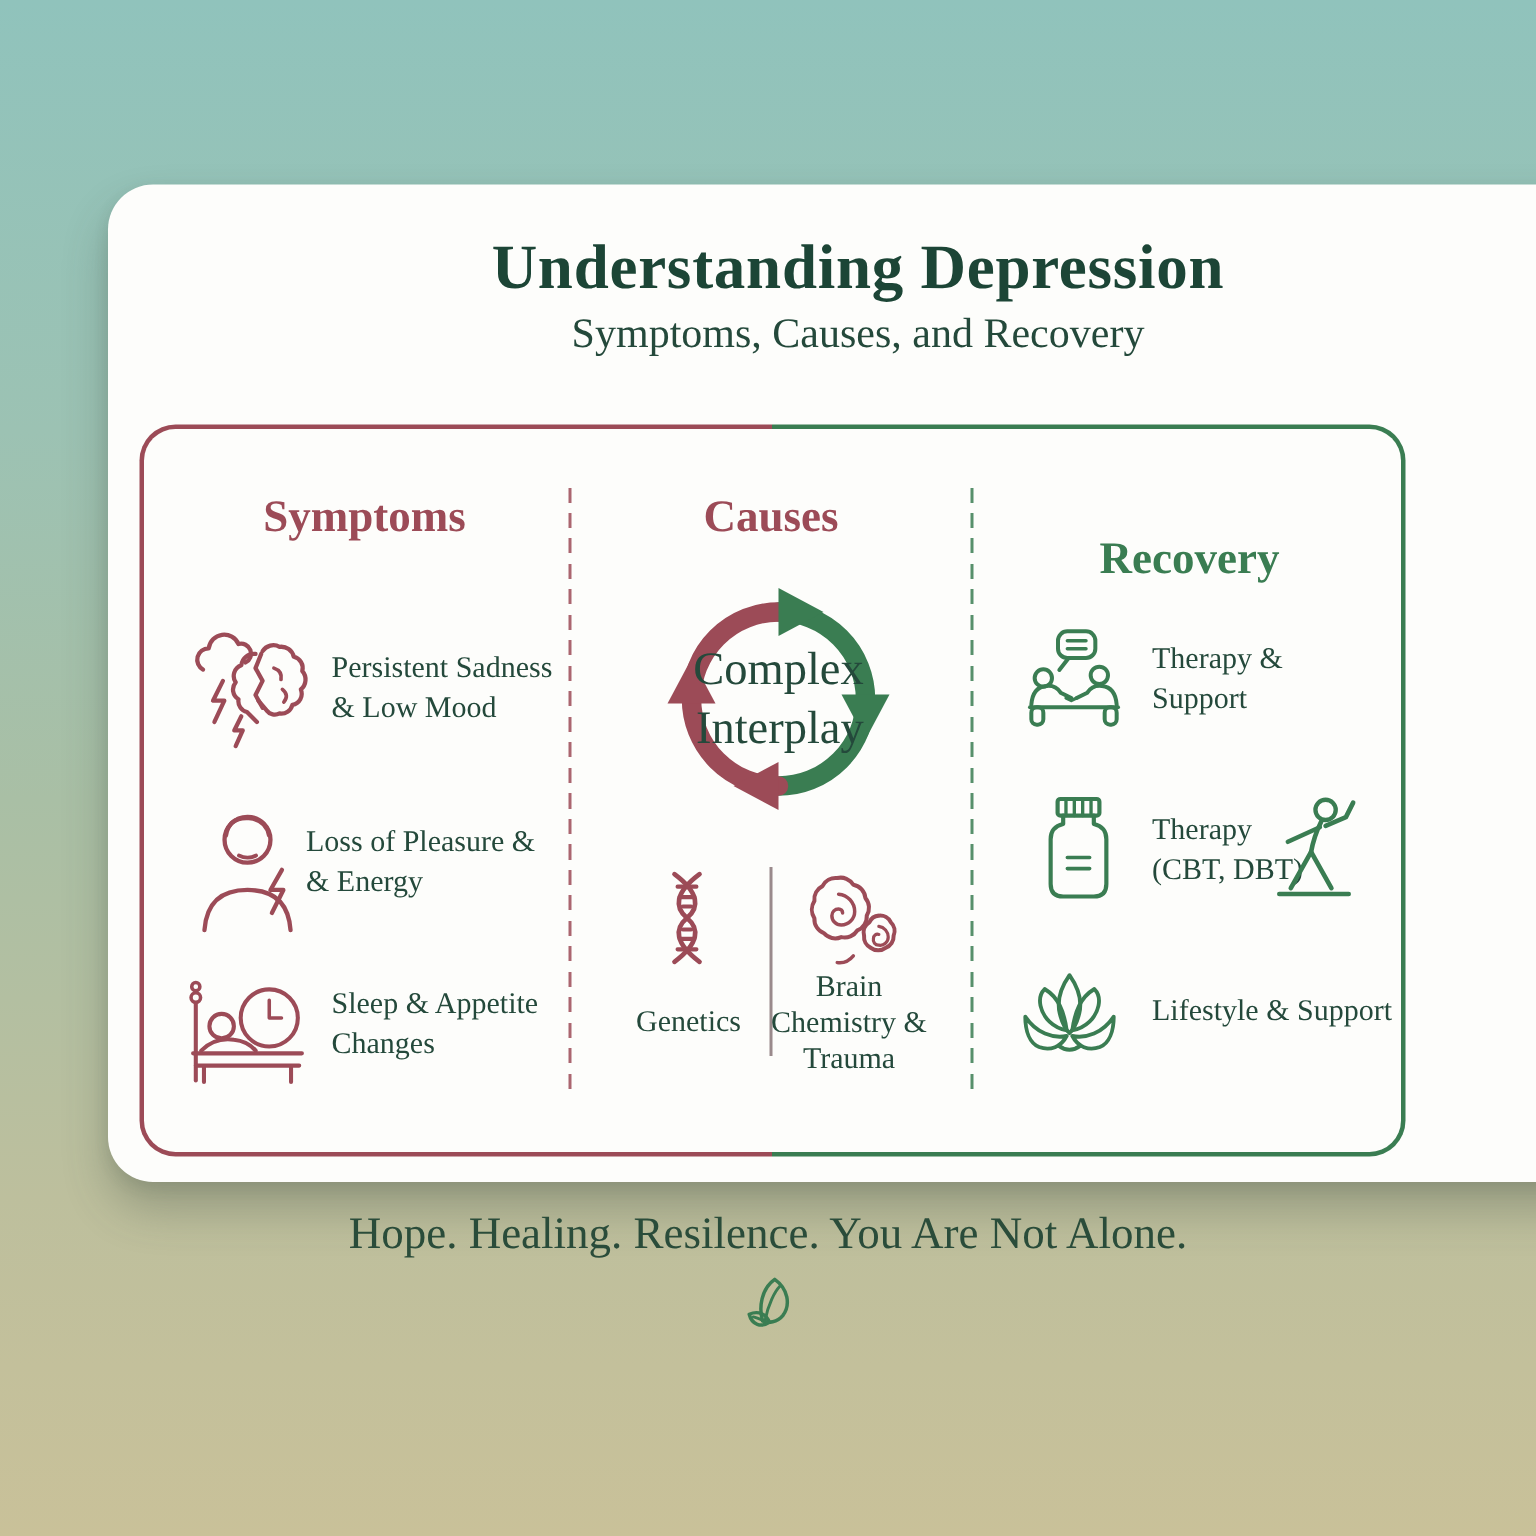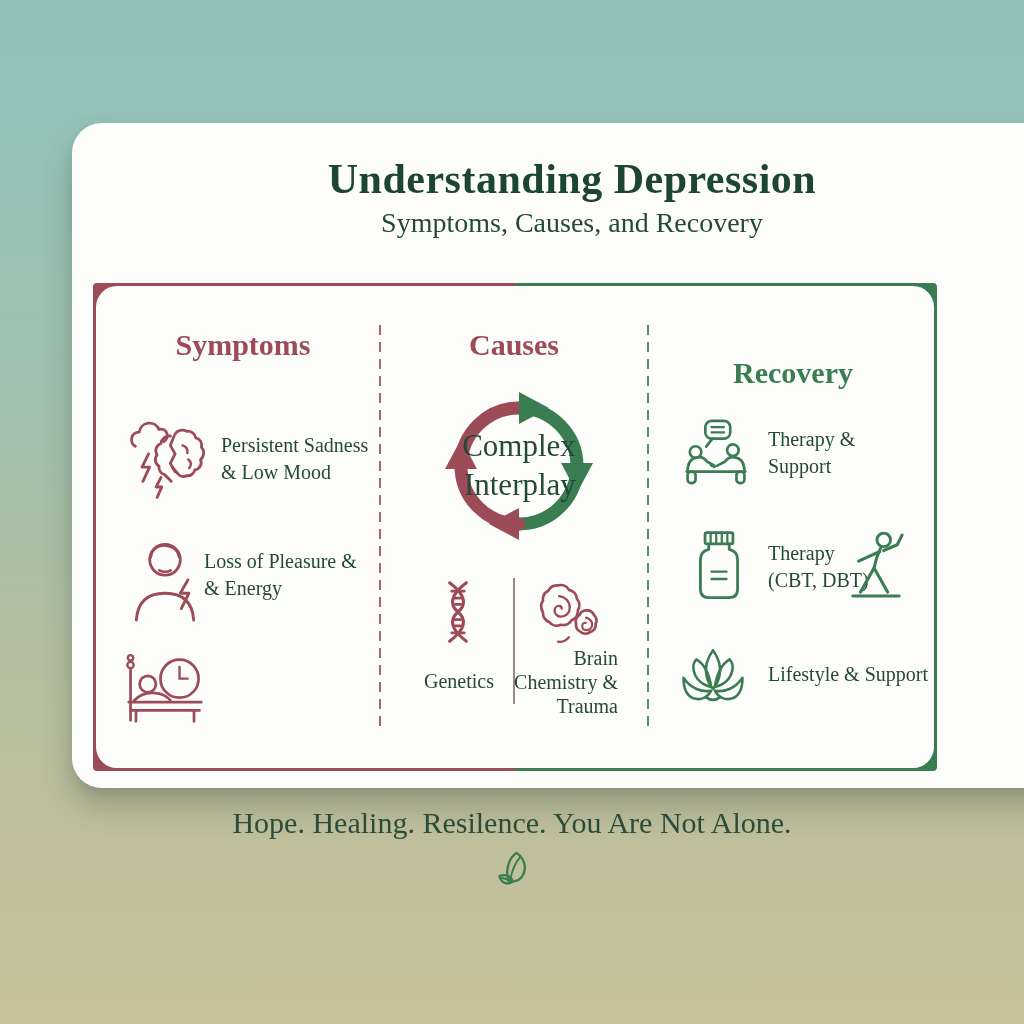--- a/index.html
+++ b/index.html
@@ -19,21 +19,21 @@
   }
   .title{
     position:absolute;top:32px;left:0;width:100%;text-align:center;
     font-size:42px;font-weight:700;color:var(--title-green);letter-spacing:.5px;
   }
   .subtitle{
     position:absolute;top:84px;left:0;width:100%;text-align:center;
     font-size:28px;color:var(--text-green);
   }
   .panel{
-    position:absolute;left:21px;top:160px;width:844px;height:488px;border-radius:4px;
+    position:absolute;left:21px;top:160px;width:844px;height:488px;border-radius:24px;
     background:linear-gradient(90deg, var(--maroon) 0 50%, var(--green) 50% 100%);
   }
   .panel-inner{position:absolute;inset:3px;background:var(--card-bg);border-radius:21px;}
   .col-header{
     position:absolute;top:42px;transform:translateX(-50%);
     font-size:30px;font-weight:700;white-space:nowrap;
   }
   .hdr-symptoms{left:147px;color:var(--maroon);}
   .hdr-causes{left:418px;color:var(--maroon);}
   .hdr-recovery{left:697px;color:var(--green);margin-top:28px;}
@@ -105,20 +105,22 @@
       <svg class="abs" style="left:25px;top:360px;" width="88" height="78" viewBox="0 0 96 86">
         <circle class="st-m" stroke-width="2.6" cx="10" cy="13" r="3"></circle>
         <circle class="st-m" stroke-width="2.6" cx="10" cy="21" r="3.5"></circle>
         <path class="st-m" stroke-width="3" d="M10 25 v57"></path>
         <circle class="st-m" stroke-width="3" cx="64" cy="36" r="21"></circle>
         <path class="st-m" stroke-width="2.6" d="M64 36 v-13 M64 36 h9"></path>
         <circle class="st-m" stroke-width="3" cx="29" cy="42" r="9"></circle>
         <path class="st-m" stroke-width="3" d="M14 60 q10-10 24-8 q10 1 16 8"></path>
         <path class="st-m" stroke-width="3" d="M8 62 h80 M10 71 h76 M16 71 v12 M80 71 v12"></path>
       </svg>
+      <div class="item-label abs" style="left:125px;top:370px;">Sleep &amp; Appetite
+Changes</div>
 
       <svg class="abs" style="left:340px;top:97px;" width="166" height="166" viewBox="0 0 166 166">
         <path class="st-g" stroke-width="13" d="M83 25 A58 58 0 0 1 83 141"></path>
         <path class="st-m" stroke-width="13" d="M83 141 A58 58 0 0 1 83 25"></path>
         <polygon class="fl-g" points="83,9 83,41 113,25"></polygon>
         <polygon class="fl-g" points="125,80 157,80 141,110"></polygon>
         <polygon class="fl-m" points="83,125 83,157 53,141"></polygon>
         <polygon class="fl-m" points="9,86 41,86 25,56"></polygon>
       </svg>
       <div class="cycle-text">Complex
@@ -133,21 +135,21 @@
 
       <div class="mid-divider"></div>
 
       <svg class="abs" style="left:433px;top:294px;" width="78" height="68" viewBox="0 0 86 76">
         <path class="st-m" stroke-width="3" d="M32 6 a11 11 0 0 1 12 5 a11 11 0 0 1 9 10 a11 11 0 0 1 1 13 a11 11 0 0 1-7 11 a11 11 0 0 1-12 5 a11 11 0 0 1-13-3 a11 11 0 0 1-7-11 a12 12 0 0 1 0-13 a11 11 0 0 1 6-11 a11 11 0 0 1 11-6 z"></path>
         <path class="st-m" stroke-width="2.6" d="M33 18 a13 13 0 0 1 12 13 a10 10 0 0 1-10 10 a7 7 0 0 1-7-7 a5 5 0 0 1 5-5 a3 3 0 0 1 3 3"></path>
         <path class="st-m" stroke-width="3" d="M63 34 a9 9 0 0 1 9 5 a9 9 0 0 1 2 10 a9 9 0 0 1-6 9 a9 9 0 0 1-11 0 a9 9 0 0 1-5-9 a9 9 0 0 1 4-10 a8 8 0 0 1 7-5 z"></path>
         <path class="st-m" stroke-width="2.4" d="M63 42 a8 8 0 0 1 7 8 a6 6 0 0 1-7 6 a4 4 0 0 1-4-5 a3 3 0 0 1 4-3"></path>
         <path class="st-m" stroke-width="2.6" d="M44 64 q-5 6-12 5"></path>
       </svg>
-      <div class="item-label centered-label causes-sub-label abs" style="left:470px;top:360px;text-align:right;">Brain
+      <div class="item-label centered-label causes-sub-label abs" style="left:470px;top:360px;">Brain
 Chemistry &amp;
 Trauma</div>
 
       <svg class="abs" style="left:588px;top:132px;" width="64" height="68" viewBox="0 0 72 76">
         <rect class="st-g" stroke-width="3" x="24" y="3" width="28" height="20" rx="7"></rect>
         <path class="st-g" stroke-width="2.6" d="M31 10 h14 M31 16 h14"></path>
         <path class="st-g" stroke-width="3" d="M32 23 l-7 9"></path>
         <circle class="st-g" stroke-width="3" cx="13" cy="38" r="6.5"></circle>
         <circle class="st-g" stroke-width="3" cx="55" cy="36" r="6.5"></circle>
         <path class="st-g" stroke-width="3" d="M4 58 q1-13 11-14 q7-1 11 5 l8 4"></path>

